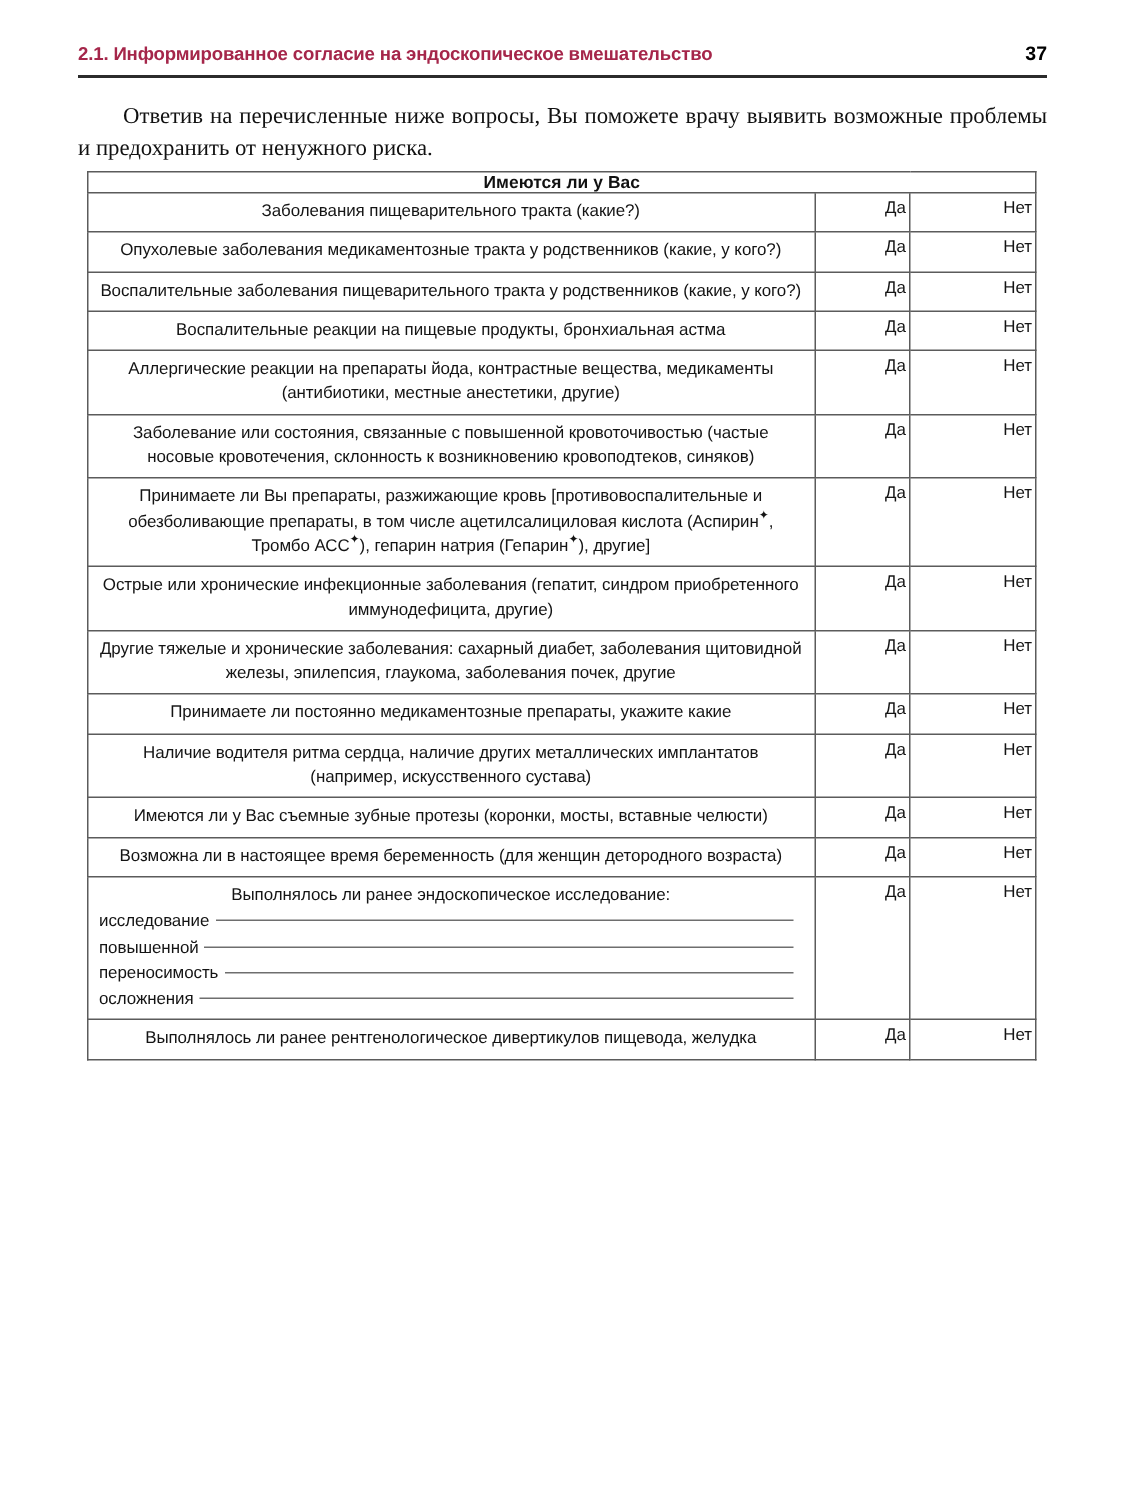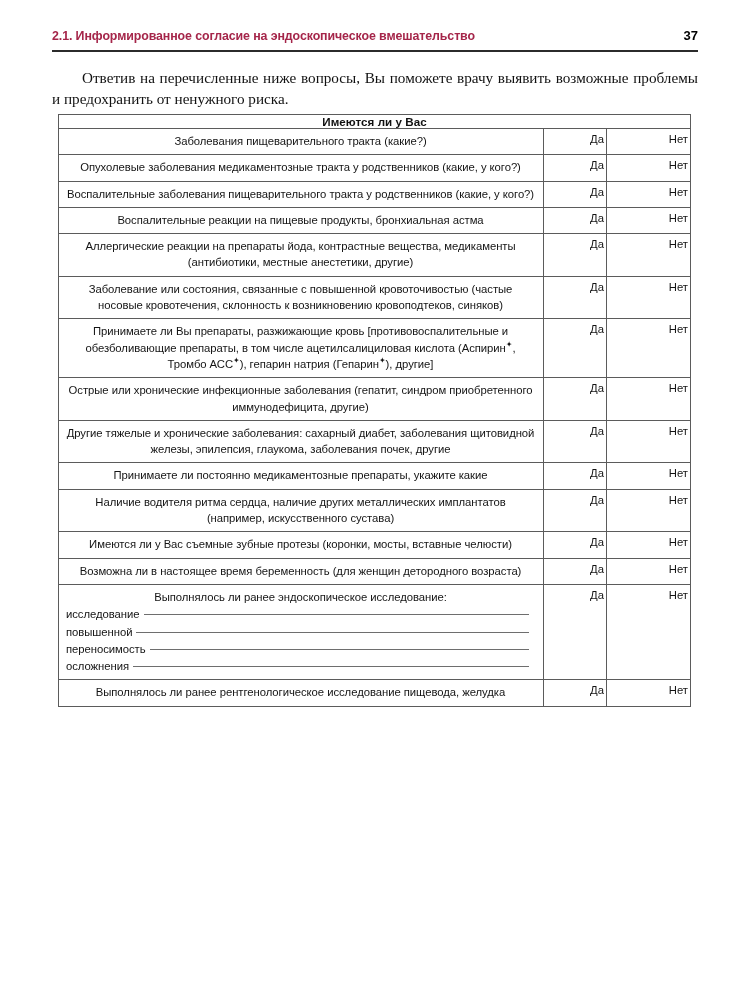--- a/index.html
+++ b/index.html
@@ -251,20 +251,20 @@
               </li>
               <li class="blank-row">
                 <span class="blank-label">осложнения</span>
                 <span class="blank-rule"></span>
               </li>
             </ul></td>
           <td class="ans-cell">Да</td>
           <td class="ans-cell">Нет</td>
         </tr>
         <tr>
-          <td class="q-cell"><span>Выполнялось ли ранее рентгенологическое исследование пищевода, желудка</span></td>
+          <td class="q-cell"><span>Выполнялось ли ранее рентгенологическое дивертикулов пищевода, желудка</span></td>
           <td class="ans-cell">Да</td>
           <td class="ans-cell">Нет</td>
         </tr>
       </tbody>
   </table>
 
 </div>
 
 </body></html>

